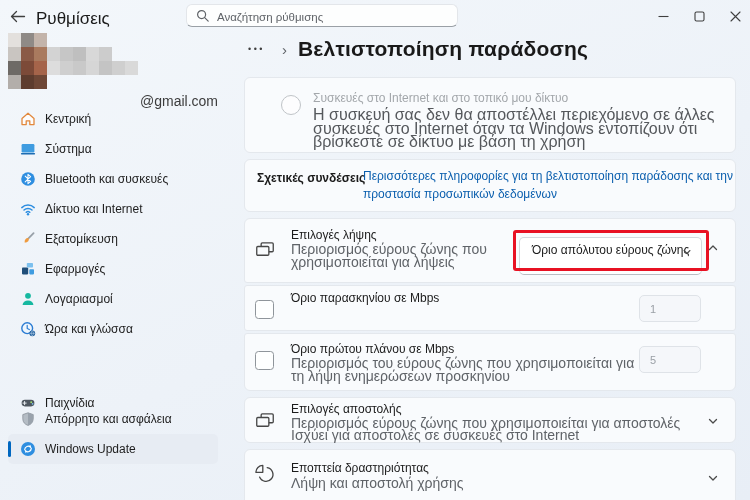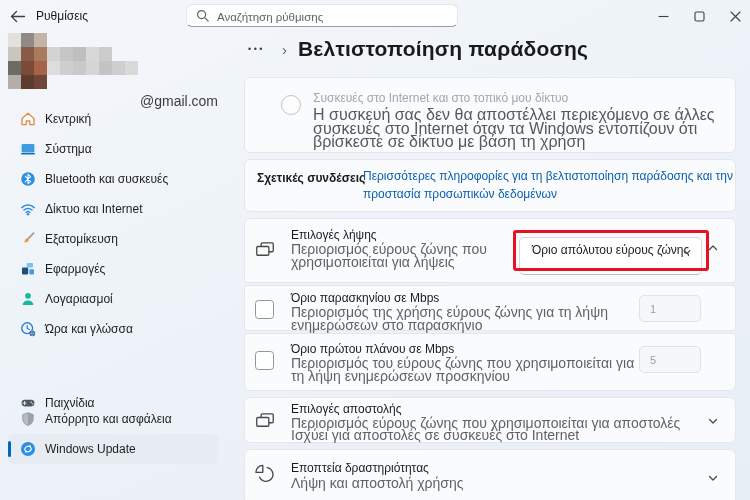--- a/index.html
+++ b/index.html
@@ -4,21 +4,21 @@
 <style>
   html,body{margin:0;padding:0;}
   body{font-family:"Liberation Sans","DejaVu Sans",sans-serif;}
   #app{position:relative;width:750px;height:500px;overflow:hidden;
        background:linear-gradient(155deg,#f3f7fb 0%,#edf2f8 55%,#e8eef6 100%);}
   .abs{position:absolute;}
 
   
   #titlebar{position:absolute;left:0;top:0;width:750px;height:32px;}
   .back-btn{position:absolute;left:10px;top:9px;width:18px;height:14px;cursor:pointer;}
-  .app-title{position:absolute;left:36px;top:9px;font-size:12px;color:#1b1b1b;}
+  .app-title{position:absolute;left:36px;top:9px;font-size:17px;color:#1b1b1b;}
   .search-box{position:absolute;left:186px;top:4px;width:272px;height:23px;background:#fdfefe;
       border:1px solid #e3e6ea;border-bottom:1px solid #9aa0a6;border-radius:6px;box-sizing:border-box;}
   .search-box svg{position:absolute;left:9px;top:4px;}
   .search-box input{position:absolute;left:28px;top:1px;width:230px;height:19px;border:none;outline:none;
       background:transparent;font-size:11.5px;color:#1b1b1b;font-family:inherit;}
   .search-box input::placeholder{color:#5f6368;opacity:1;}
   .win-btn{position:absolute;top:0;width:36px;height:32px;display:flex;align-items:center;justify-content:center;cursor:pointer;}
 
   
   #sidebar{position:absolute;left:0;top:32px;width:232px;height:468px;}
@@ -280,21 +280,20 @@
     <span class="chev" style="top:21px;">
       <svg width="12" height="12" viewBox="0 0 12 12">
           <path d="M2.5 7.5 L6 4 L9.5 7.5" fill="none" stroke="#4a4a4a" stroke-width="1.3" stroke-linecap="round" stroke-linejoin="round"></path>
         </svg>
     </span>
   </div>
 
   <div class="card" style="top:285px;height:46px;border-radius:3px;">
     <div class="checkbox" style="top:14px;"></div>
     <div class="card-title" style="top:5px;">Όριο παρασκηνίου σε Mbps</div>
-    <div class="card-desc" style="top:20px;width:356px;line-height:12.5px;">Περιορισμός της χρήσης εύρους ζώνης για τη λήψη ενημερώσεων στο παρασκήνιο</div>
     <input class="num-input" style="top: 9px;" disabled="" value="1">
   </div>
 
   <div class="card" style="top:333px;height:58px;border-radius:3px 3px 6px 6px;">
     <div class="checkbox" style="top:17px;"></div>
     <div class="card-title" style="top:8px;">Όριο πρώτου πλάνου σε Mbps</div>
     <div class="card-desc" style="top:23px;width:356px;line-height:12.5px;">Περιορισμός του εύρους ζώνης που χρησιμοποιείται για τη λήψη ενημερώσεων προσκηνίου</div>
     <input class="num-input" style="top: 12px;" disabled="" value="5">
   </div>
 

